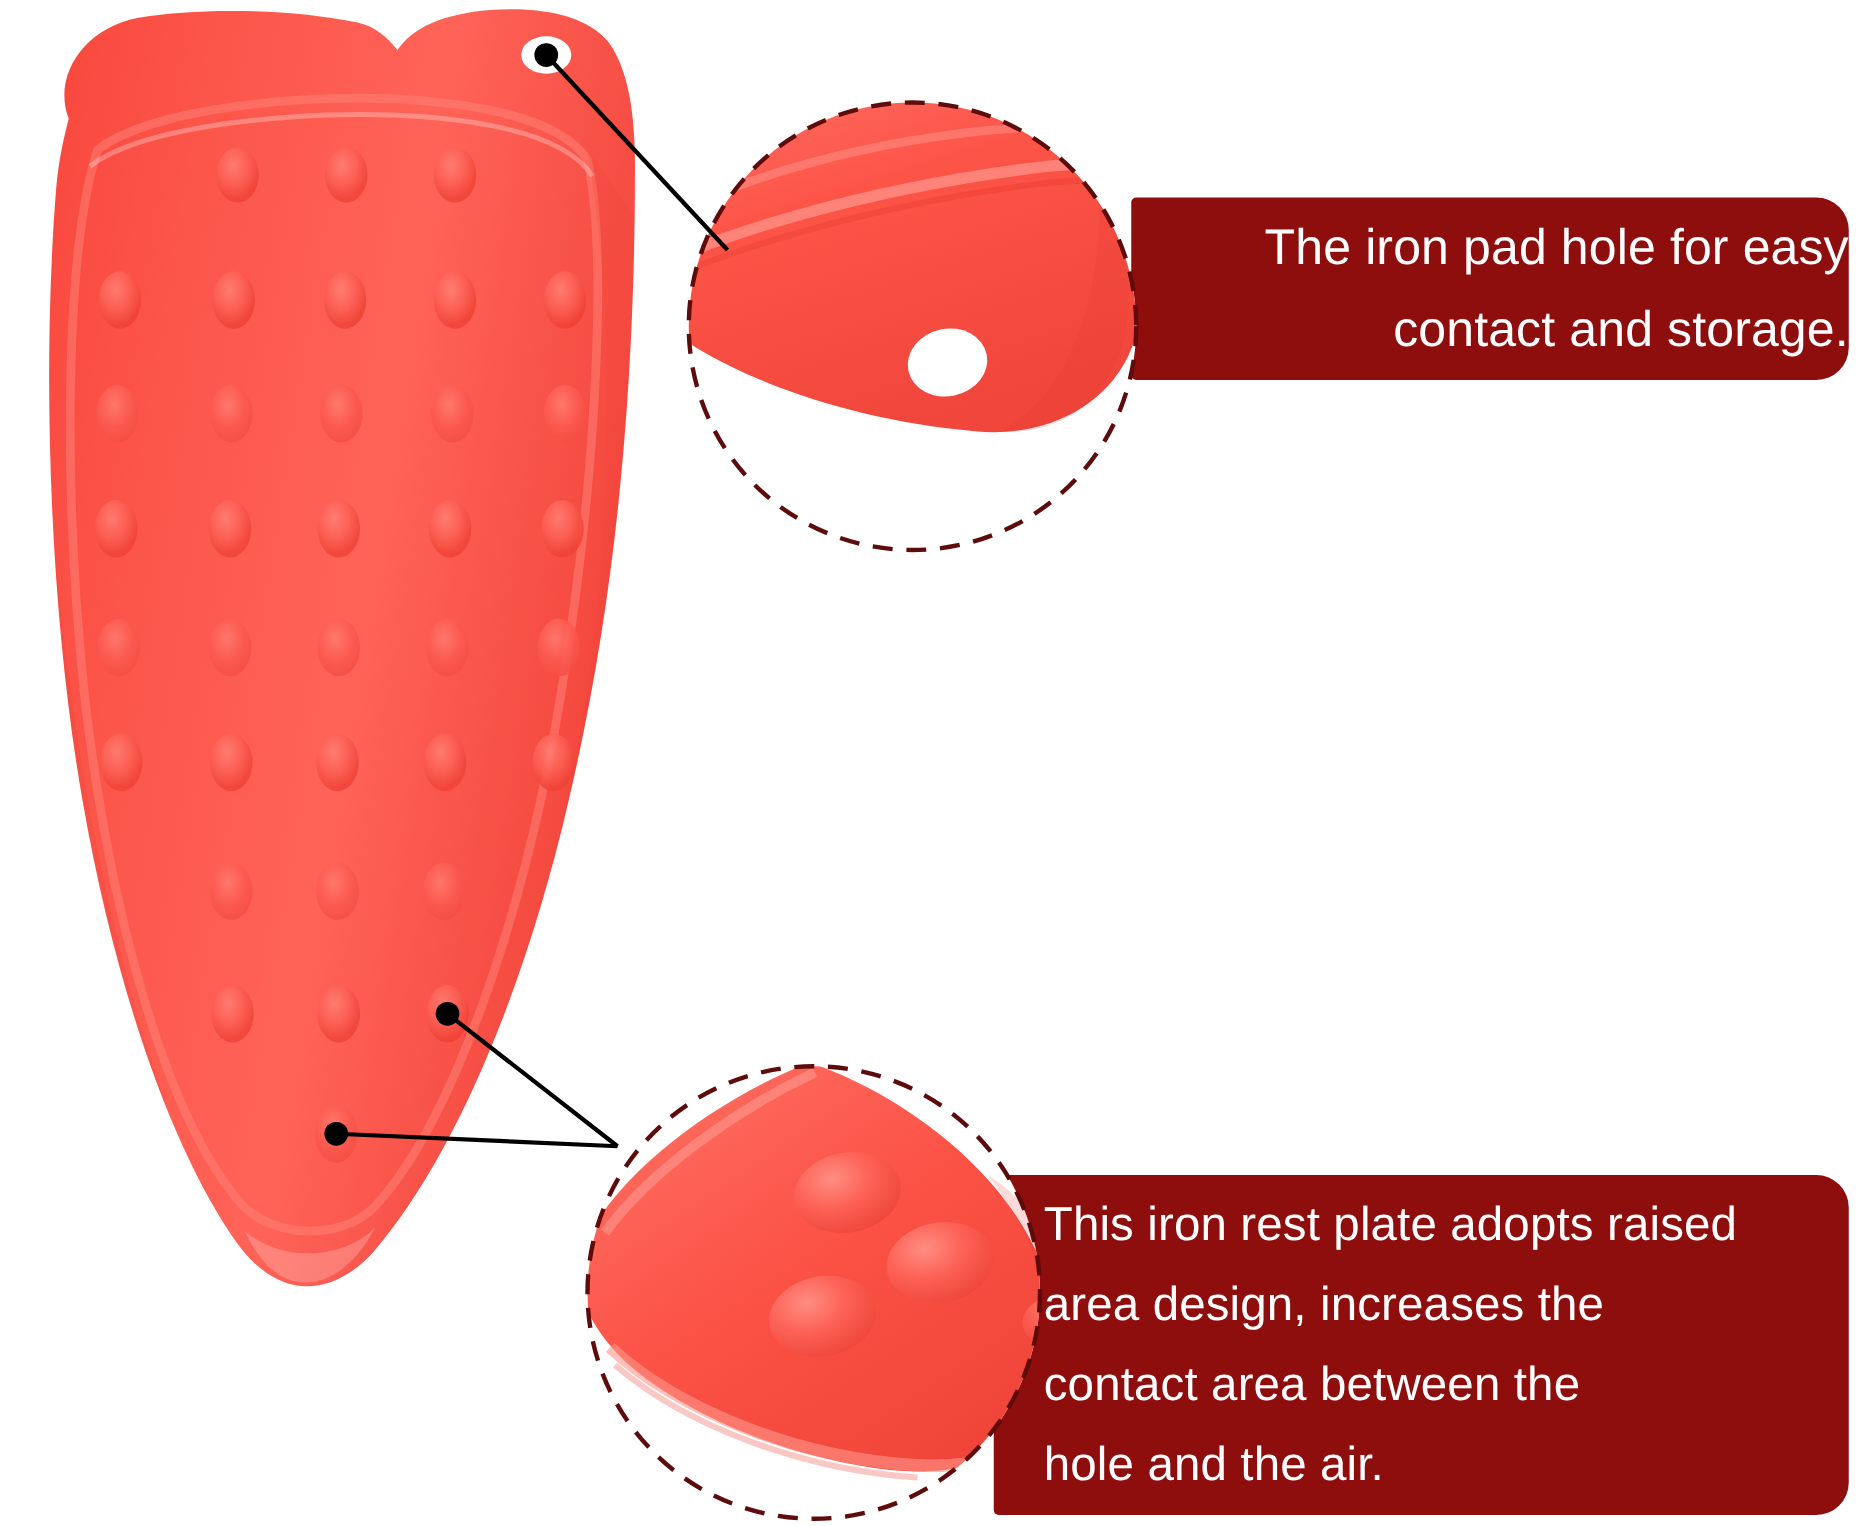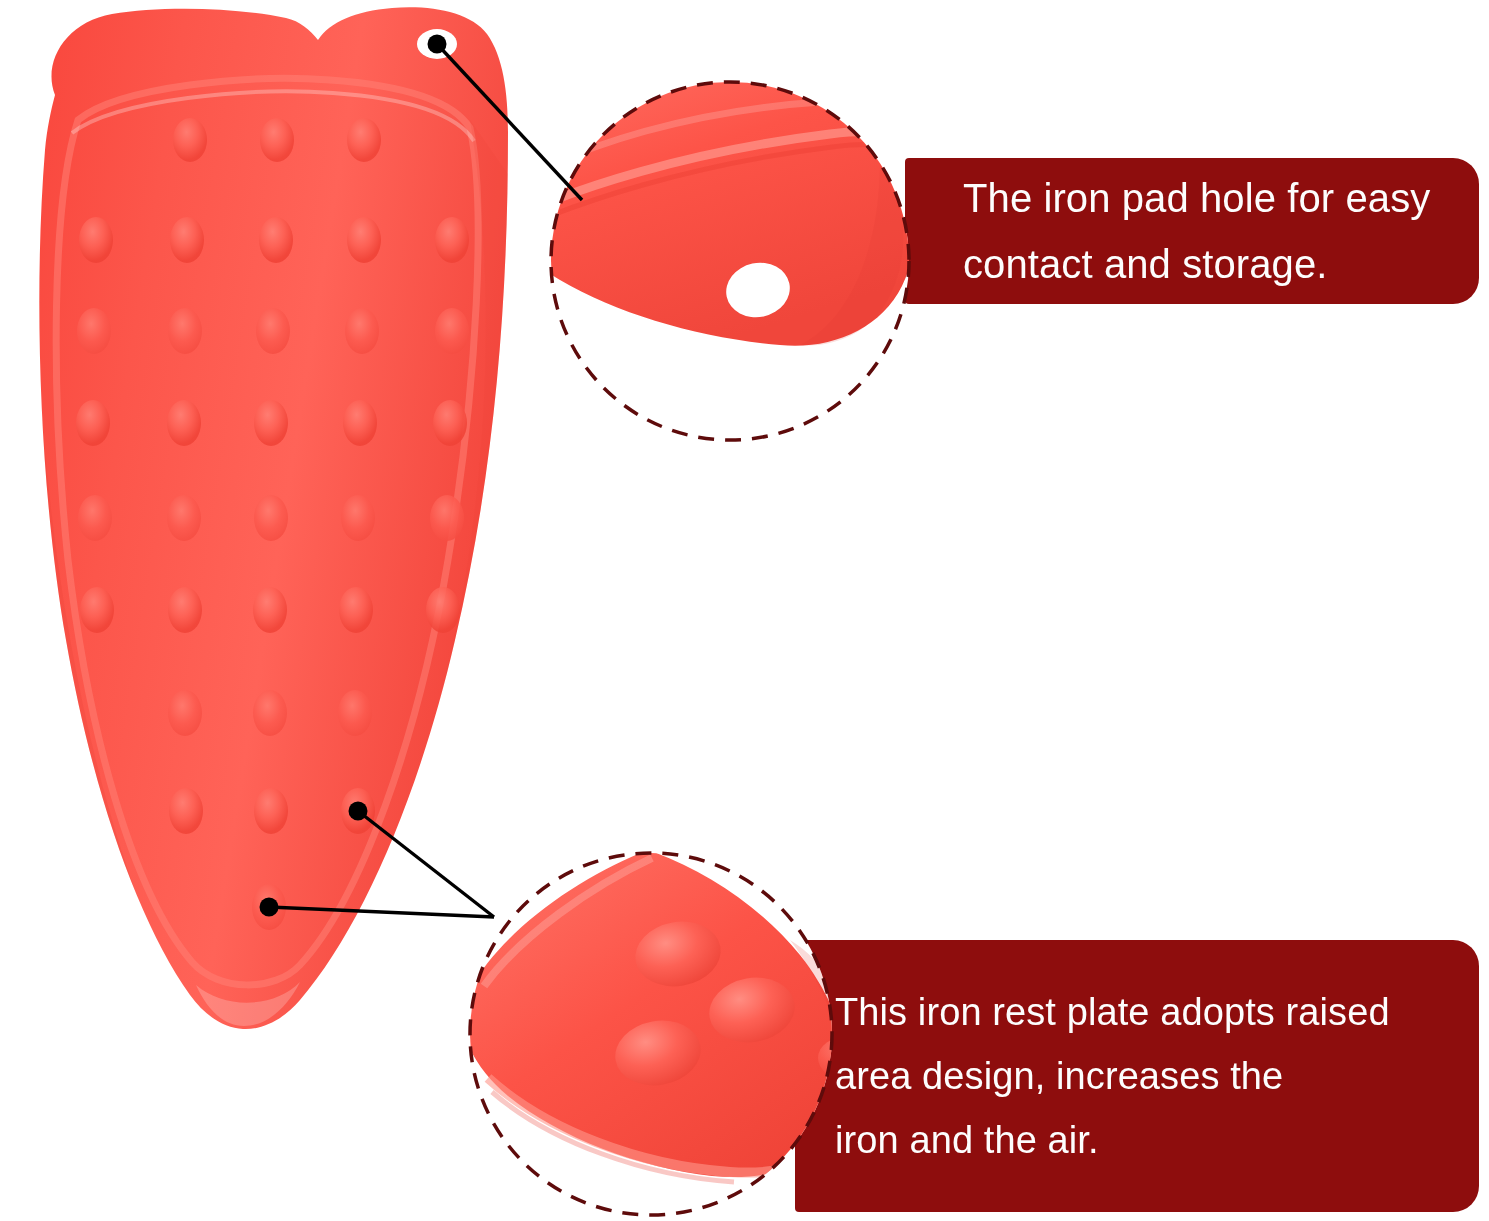--- a/index.html
+++ b/index.html
@@ -34,20 +34,21 @@
     white-space: nowrap;
   }
 
   #caption-top {
     left: 905px;
     top: 158px;
     width: 574px;
     height: 146px;
     border-radius: 4px 26px 26px 4px;
     padding: 0 0 0 58px;
+    text-align: right;
   }
   #caption-top .caption-line {
     font-size: 40px;
     line-height: 66px;
     letter-spacing: 0.1px;
   }
 
   #caption-bottom {
     left: 795px;
     top: 940px;
@@ -199,21 +200,22 @@
   </svg>
 
   <div class="caption-box" id="caption-top">
     <div class="caption-line">The iron pad hole for easy</div>
     <div class="caption-line">contact and storage.</div>
   </div>
 
   <div class="caption-box" id="caption-bottom">
     <div class="caption-line">This iron rest plate adopts raised</div>
     <div class="caption-line">area design, increases the</div>
-    <div class="caption-line">iron and the air.</div>
+    <div class="caption-line">contact area between the</div>
+    <div class="caption-line">hole and the air.</div>
   </div>
 
   <svg class="layer" viewBox="0 0 1489 1221" xmlns="http://www.w3.org/2000/svg">
     <defs>
       <clipPath id="zoomTopClip">
         <circle cx="730" cy="261" r="179"></circle>
       </clipPath>
       <clipPath id="zoomBottomClip">
         <circle cx="651" cy="1034" r="181"></circle>
       </clipPath>

